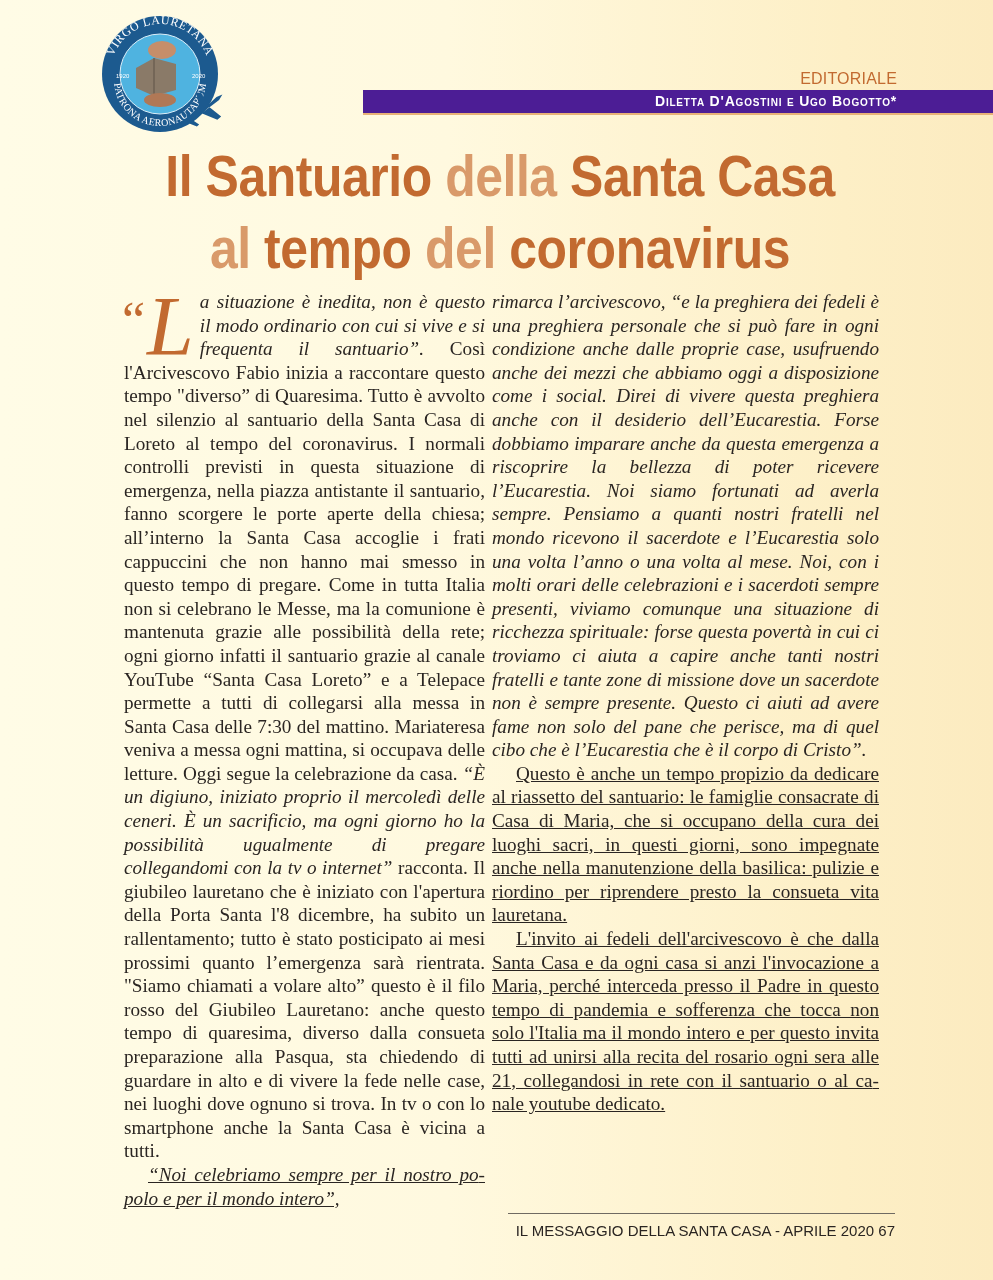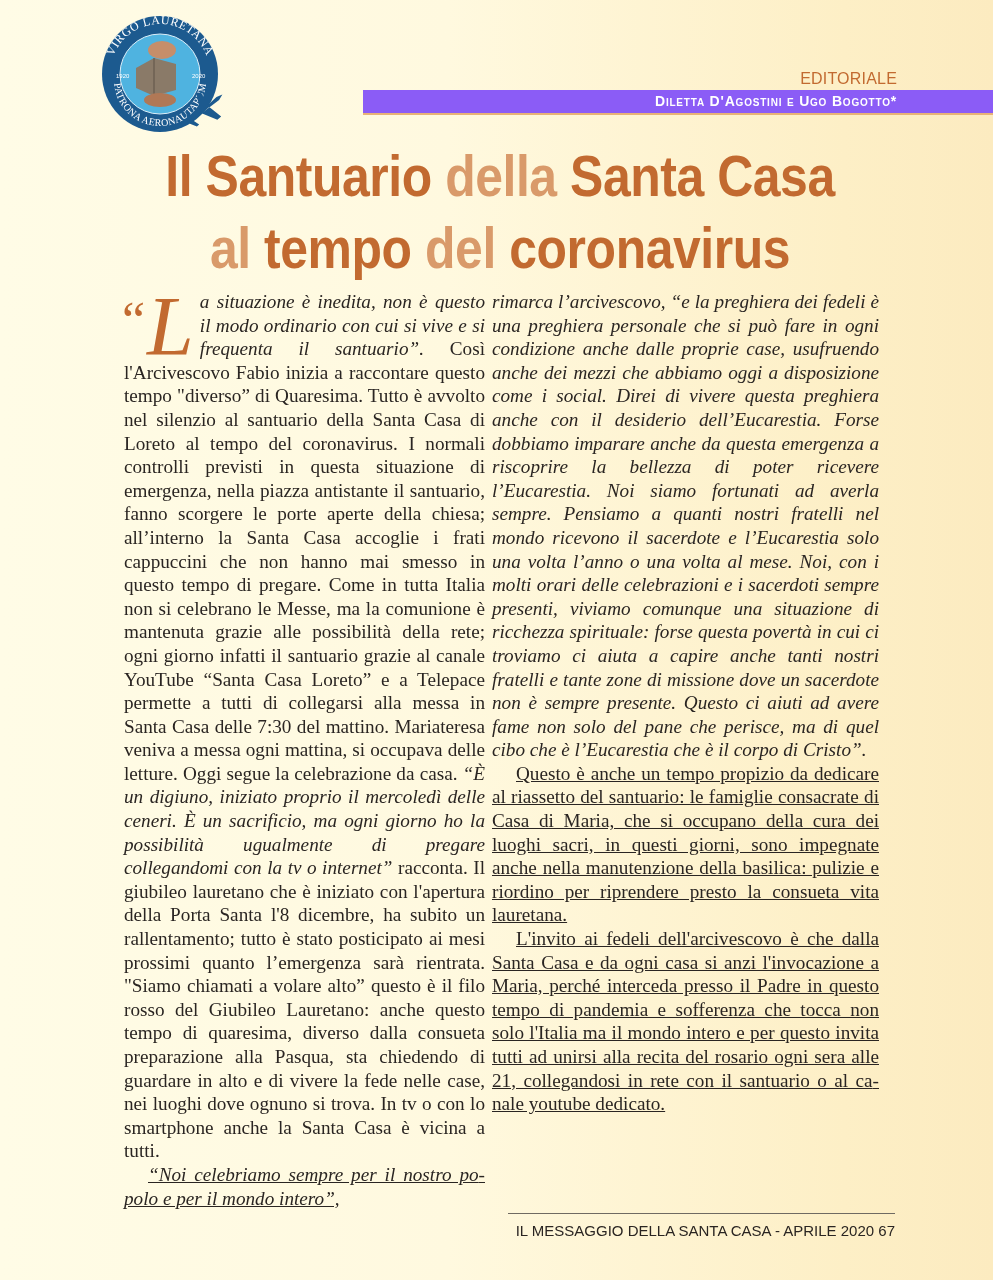--- a/index.html
+++ b/index.html
@@ -12,21 +12,21 @@
     .logo {
       position: absolute; left: 96px; top: 10px; width: 140px; height: 128px;
     }
     .section-label {
       position: absolute; right: 96px; top: 70px;
       font-family: "Liberation Sans", sans-serif; font-weight: normal;
       font-size: 16px; color: #C26A30; letter-spacing: 0.2px;
     }
     .author-bar {
       position: absolute; left: 363px; right: 0; top: 90px; height: 23px;
-      background: #8b5cf6; border-bottom: 2px solid #E8B277;
+      background: #4c1d95; border-bottom: 2px solid #E8B277;
     }
     .author-text {
       position: absolute; right: 96px; top: 3px;
       font-family: "Liberation Sans", sans-serif; font-weight: bold;
       font-size: 14px; color: #ffffff; font-variant: small-caps; letter-spacing: 0.8px;
     }
     .headline {
       position: absolute; left: 90px; width: 820px; text-align: center;
       font-family: "Liberation Sans", sans-serif; font-weight: bold;
       font-size: 58px; line-height: 66px;

